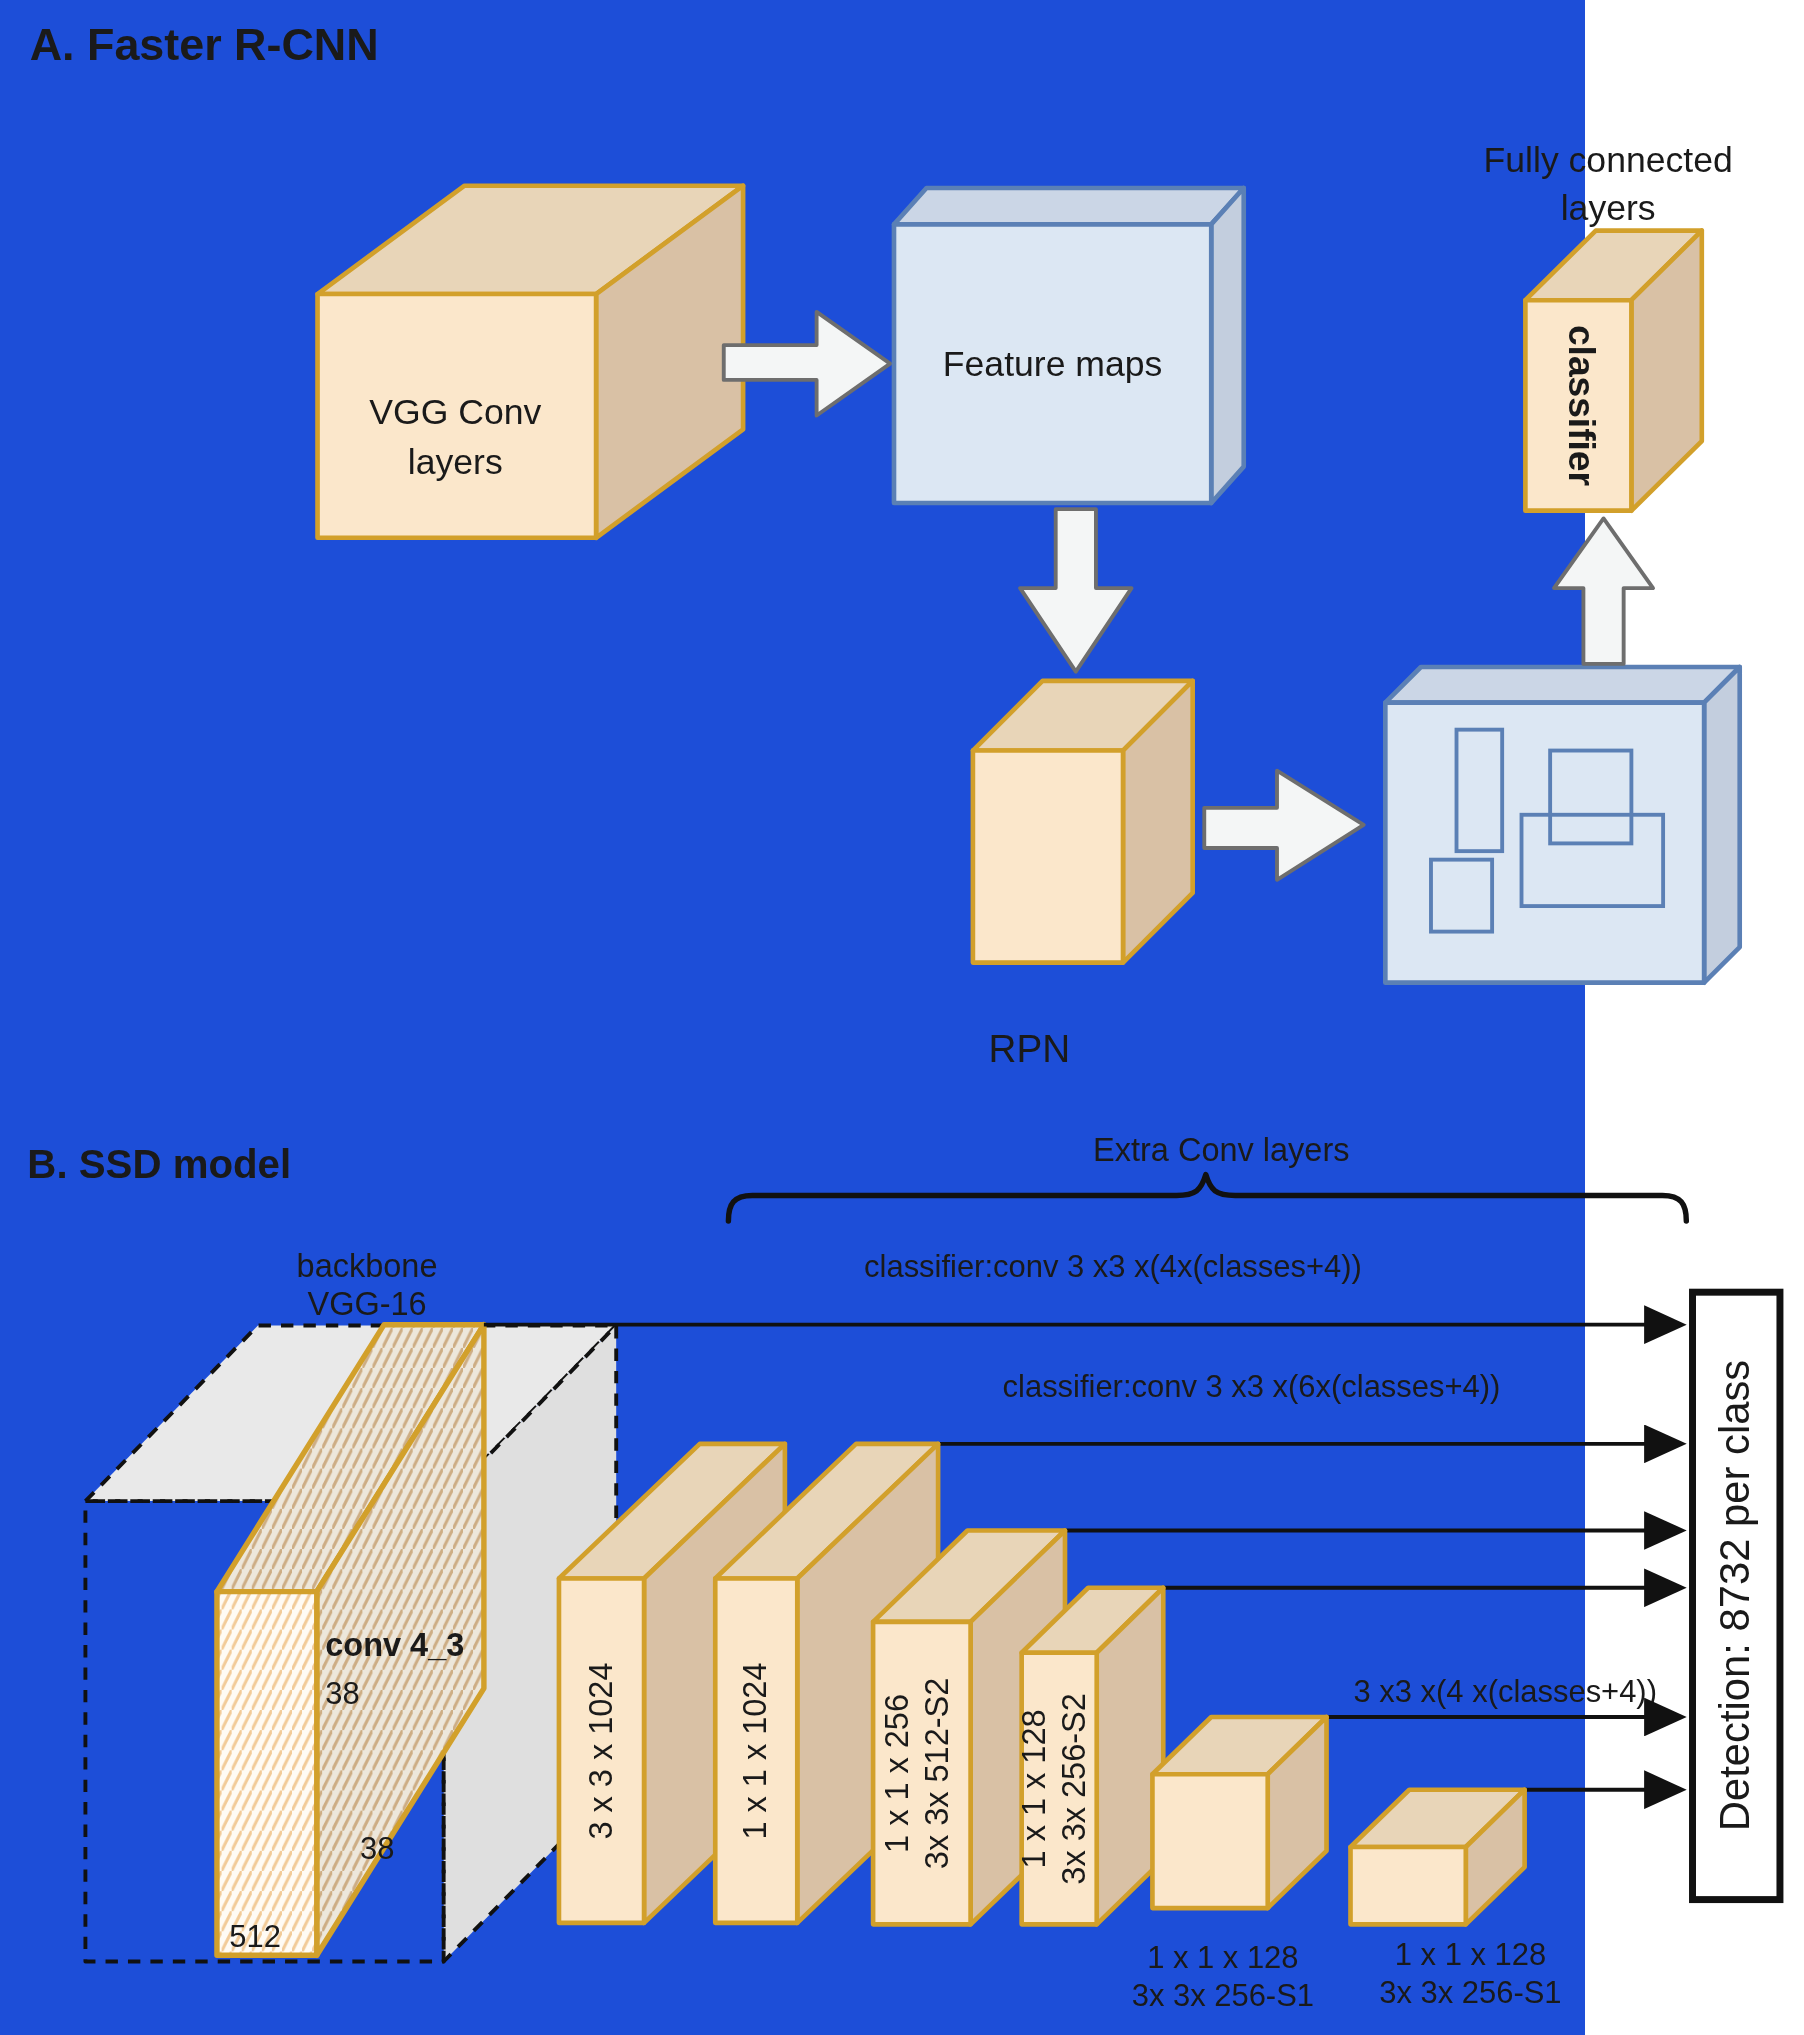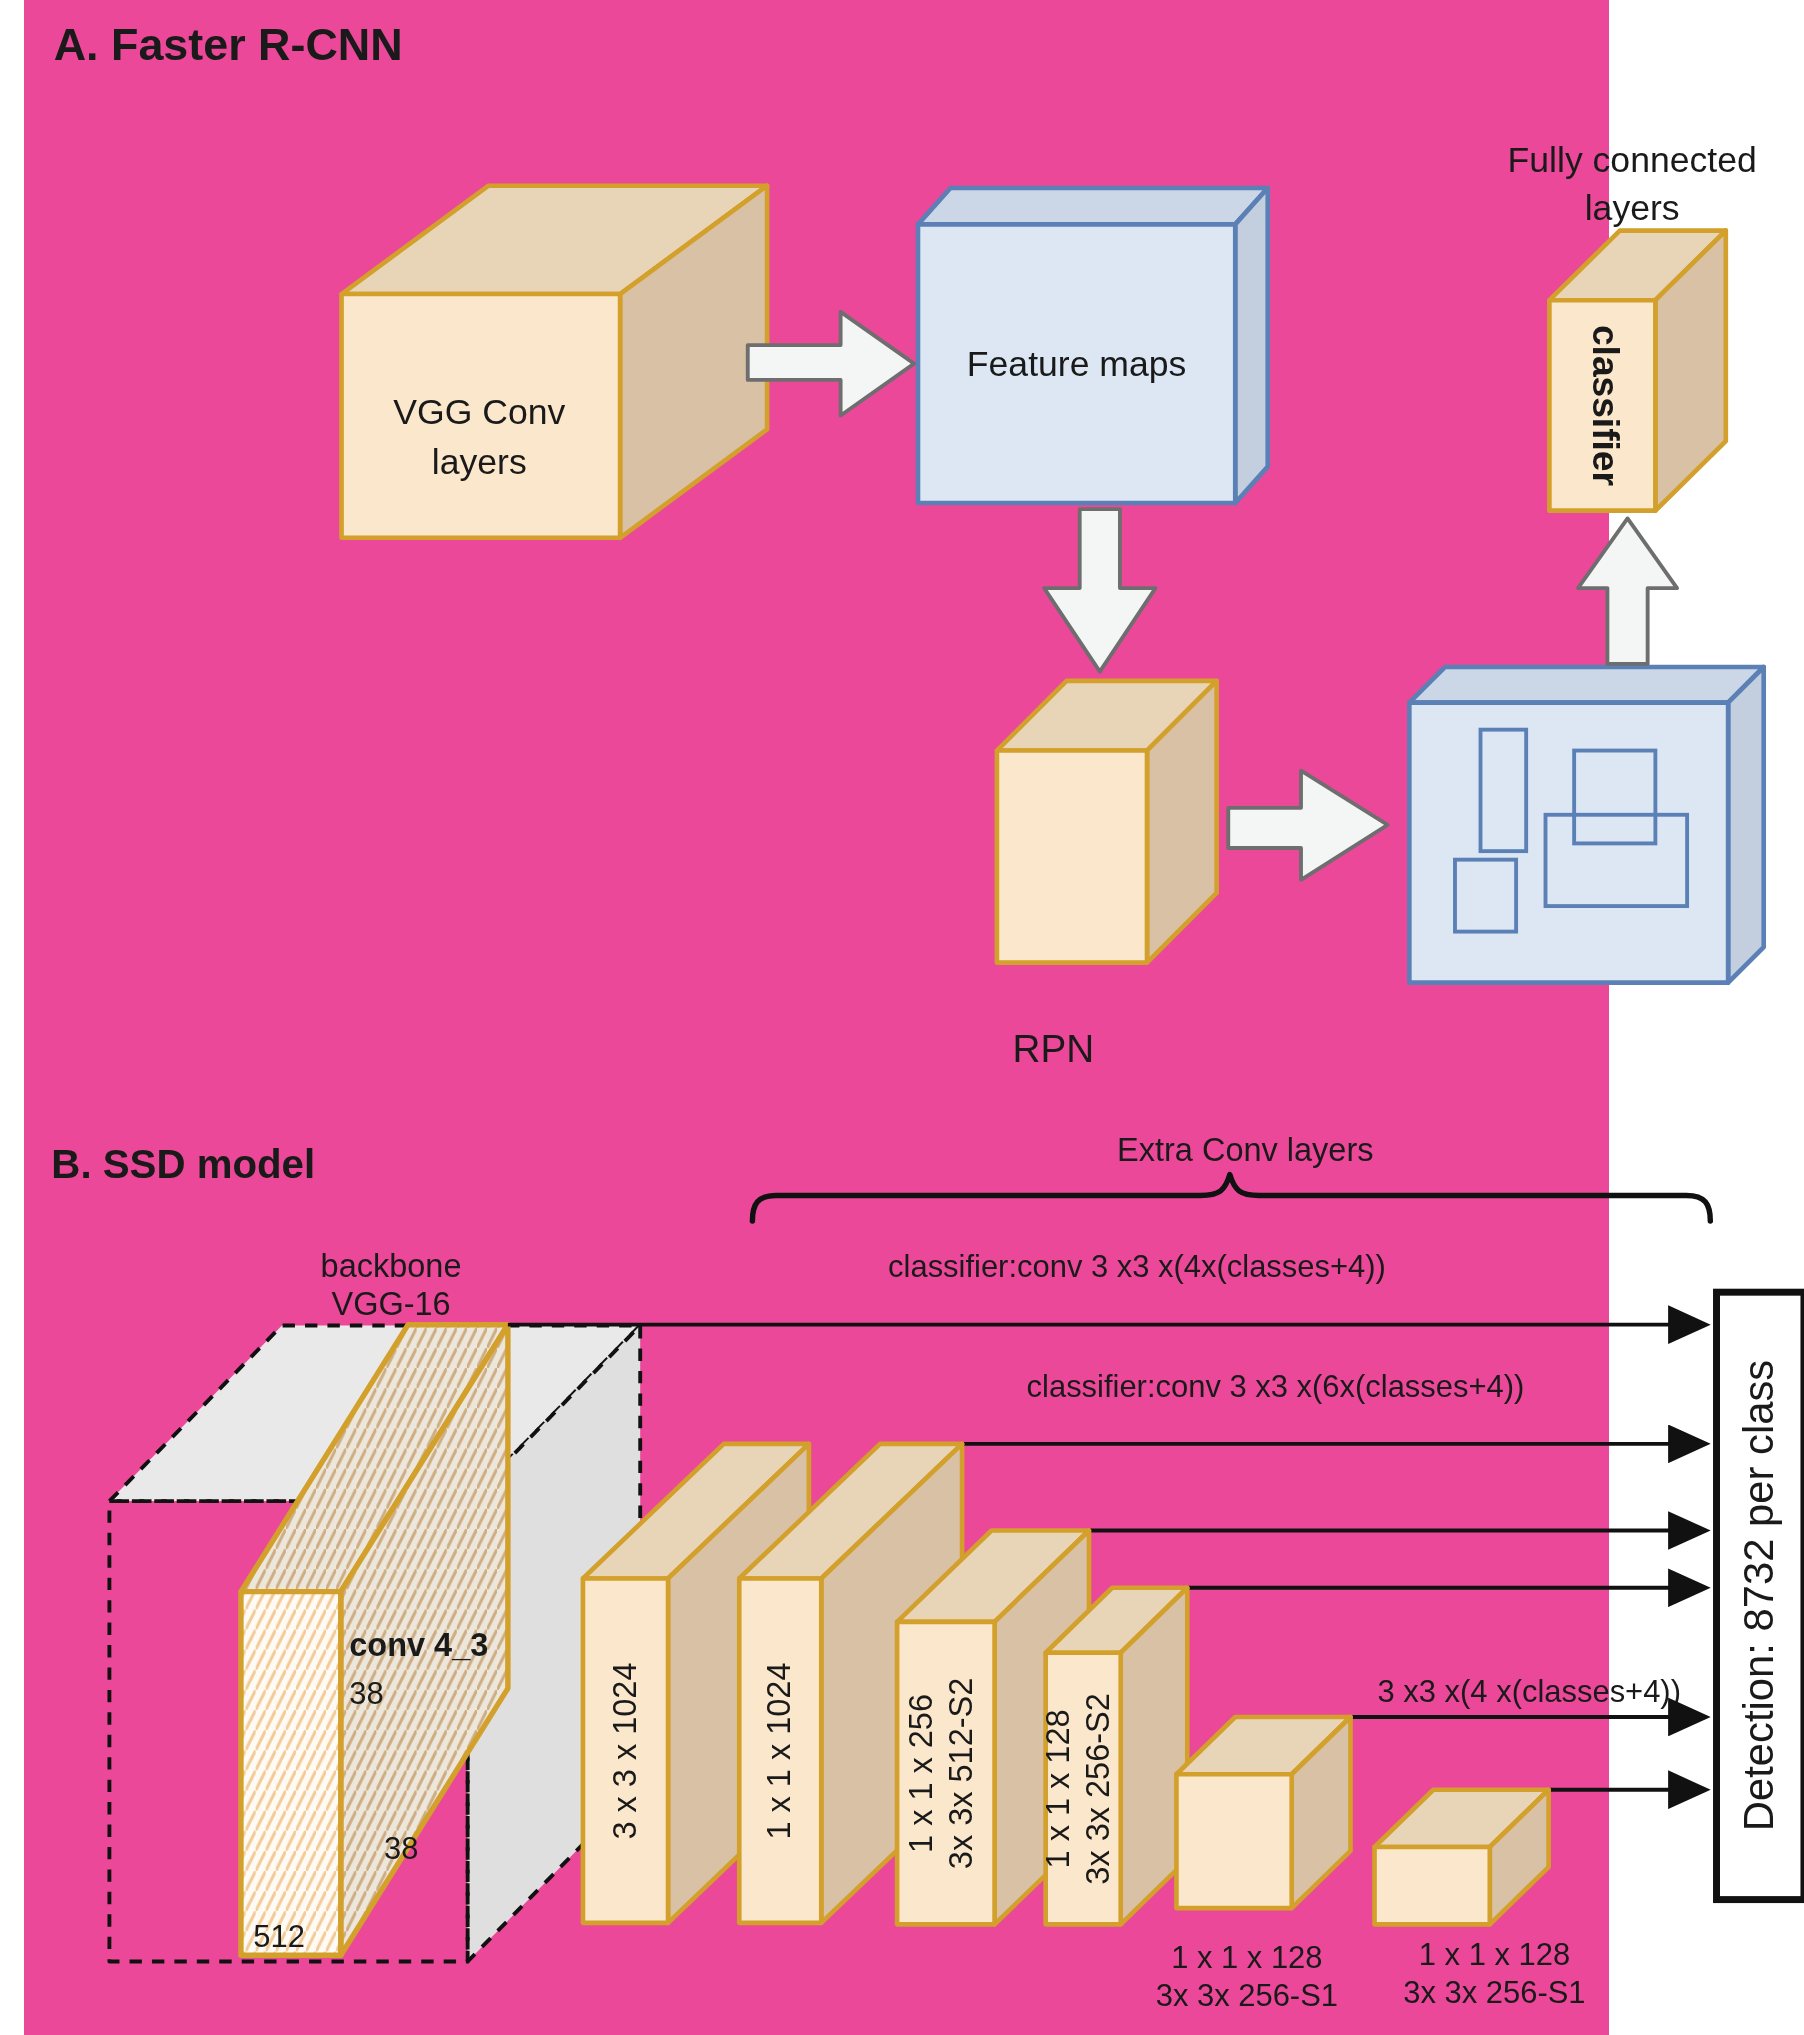--- a/index.html
+++ b/index.html
@@ -1,16 +1,16 @@
 <!DOCTYPE html>
 <html style="font-size:12.4px"><head>
 <meta charset="utf-8">
 <style>
   html,body{margin:0;padding:0;background:#ffffff;}
-  .canvas{width:1585px;height:2035px;position:relative;background:#ec4899;margin-left:24px;}
+  .canvas{width:1585px;height:2035px;position:relative;background:#1d4ed8;}
   svg{display:block;}
   text{font-family:"Liberation Sans","DejaVu Sans",sans-serif;fill:#1a1a1a;}
   .titleA{font-size:58px;font-weight:bold;}
   .titleB{font-size:52px;font-weight:bold;}
   .lblA{font-size:46px;}
   .lblRPN{font-size:50px;}
   .lblFC{font-size:46px;}
   .lblClassifier{font-size:48px;font-weight:600;}
   .lblBackbone{font-size:42px;}
   .lblExtra{font-size:42px;}

